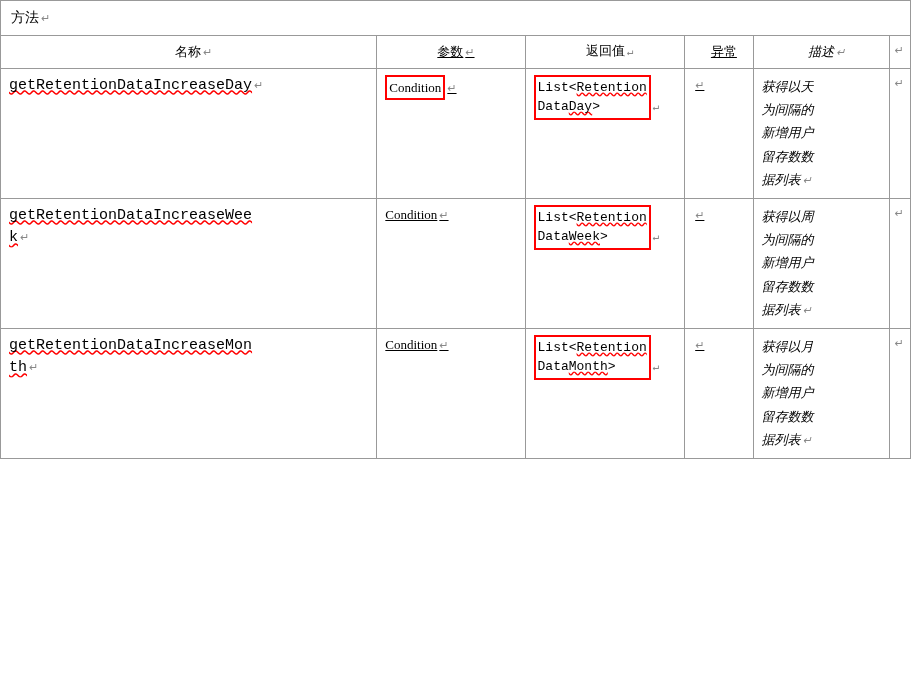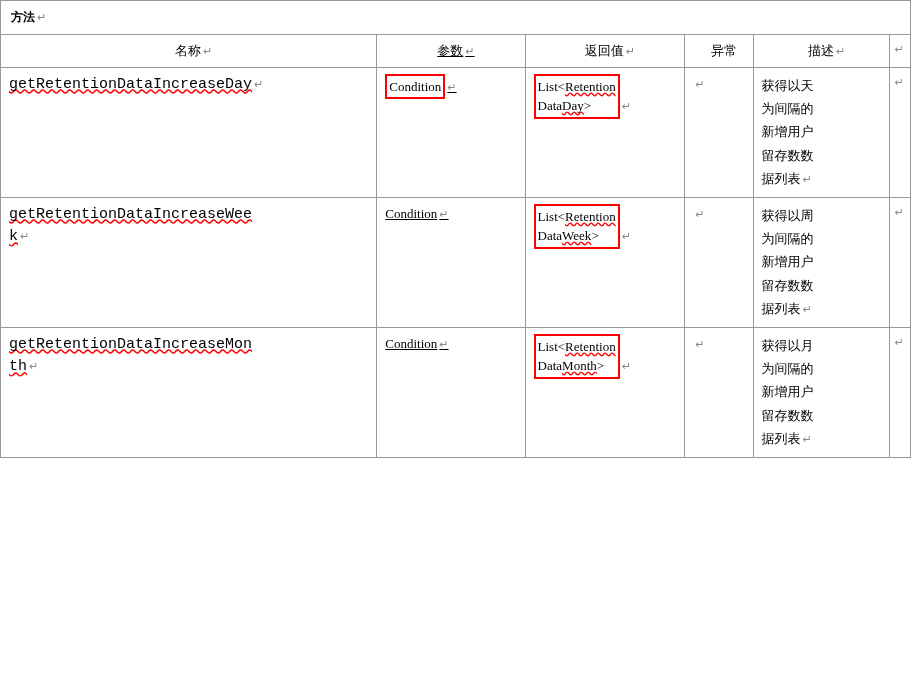--- a/index.html
+++ b/index.html
@@ -23,22 +23,21 @@
     }
     .section-header {
       border: 1px solid #999;
       border-bottom: none;
       padding: 8px 10px;
       display: flex;
       align-items: center;
       background: #fff;
     }
     .section-header-text {
-      font-size: 12px;
-      font-weight: bold;
+      font-size: 14px;
     }
     .pilcrow {
       font-size: 11px;
       color: #888;
       margin-left: 2px;
     }
     table {
       width: 100%;
       border-collapse: collapse;
       border: 1px solid #999;
@@ -50,23 +49,23 @@
       font-size: 13px;
       line-height: 1.5;
     }
     th {
       background: #fff;
       font-weight: normal;
       padding-left: 18px;
     }
     .col-name { width: 330px; }
     .col-param { width: 130px; text-decoration: underline; }
-    .col-return { width: 140px; }
-    .col-exception { width: 60px; }
-    .col-desc { width: 120px; }
+    .col-return { width: 140px; font-family: Liberation Mono, monospace; }
+    .col-exception { width: 60px; text-decoration: underline; }
+    .col-desc { width: 120px; font-style: italic; }
 
     .red-box {
       border: 2px solid red;
       display: inline-block;
       padding: 1px 2px;
     }
     .wavy-underline {
       text-decoration: underline wavy red;
       text-decoration-skip-ink: none;
     }

